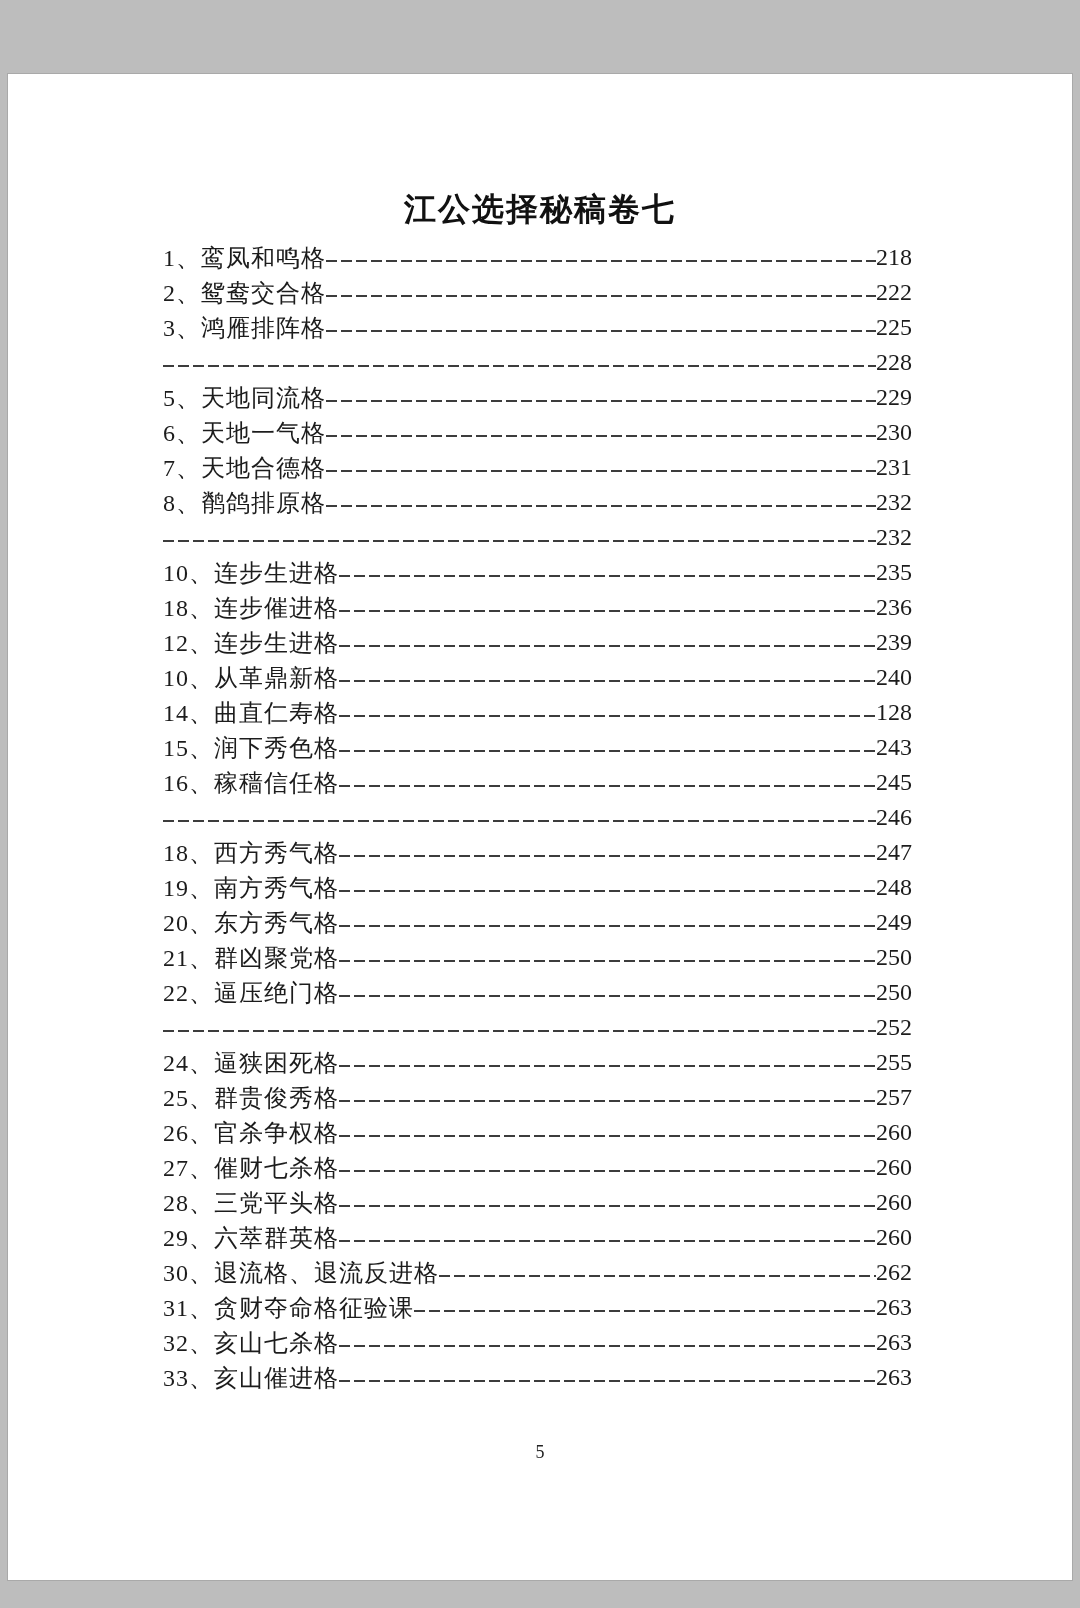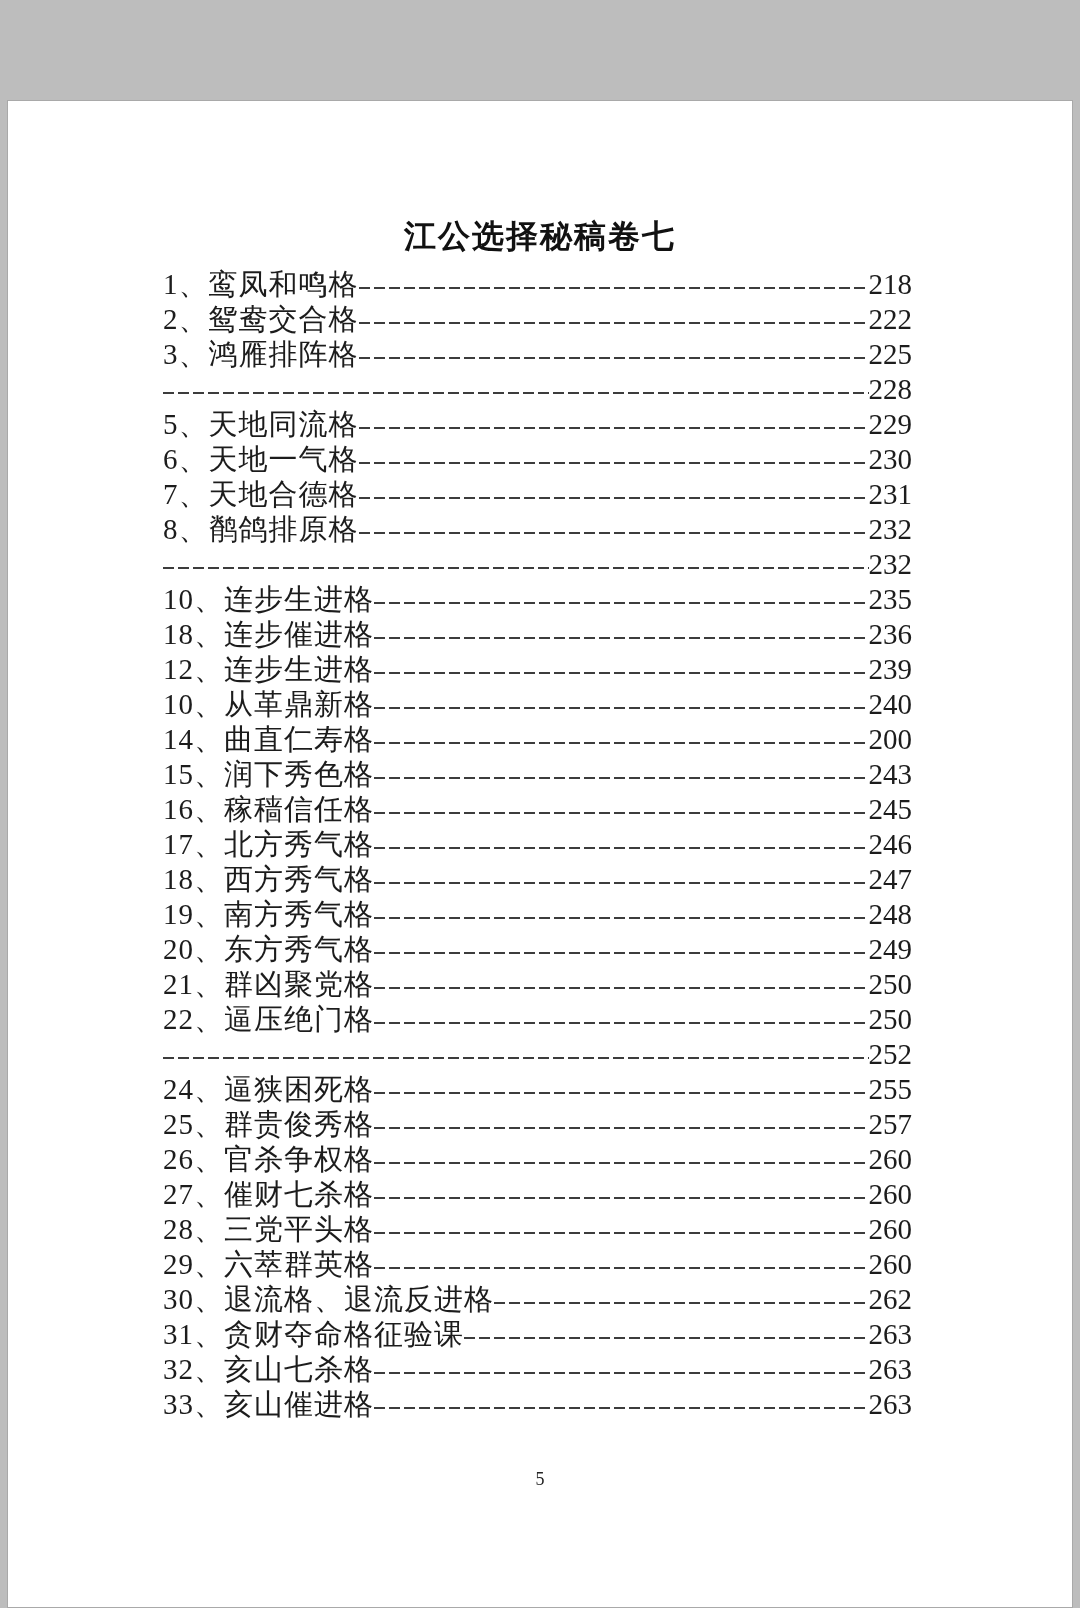--- a/index.html
+++ b/index.html
@@ -12,21 +12,21 @@
   html, body {
     margin: 0; padding: 0;
     width: 1080px; height: 1608px;
     background: var(--background);
     font-family: "Liberation Serif", "DejaVu Serif", serif;
     overflow: hidden;
   }
   .frame { position: relative; width: 1080px; height: 1608px; }
   .page {
     position: absolute;
-    left: 7px; top: 100px;
+    left: 7px; top: 73px;
     width: 1066px; height: 1508px;
     background: var(--paper);
     border: 1px solid #a9a9a9;
   }
   .title {
     margin: 116px 0 0 0;
     text-align: center;
     font-size: 32px;
     line-height: 38px;
     font-weight: bold;
@@ -34,21 +34,21 @@
     letter-spacing: 2px;
   }
   .toc {
     margin-top: 12px;
     padding: 0 160px 0 155px;
   }
   .row {
     display: flex;
     align-items: center;
     height: 35px;
-    font-size: 29px;
+    font-size: 24px;
     color: var(--text);
     white-space: nowrap;
   }
   .label { flex: 0 0 auto; letter-spacing: 1px; }
   .leader {
     flex: 1 1 auto;
     min-width: 0;
     height: 100%;
     background-image: repeating-linear-gradient(to right, var(--leader) 0 11px, transparent 11px 15px);
     background-size: 100% 2px;
@@ -132,34 +132,33 @@
     <span class="pagenum">239</span>
   </div>
         <div class="row">
     <span class="label"><span>10</span><span>、</span><span>从革鼎新格</span></span>
     <span class="leader"></span>
     <span class="pagenum">240</span>
   </div>
         <div class="row">
     <span class="label"><span>14</span><span>、</span><span>曲直仁寿格</span></span>
     <span class="leader"></span>
-    <span class="pagenum">200</span>
+    <span class="pagenum">128</span>
   </div>
         <div class="row">
     <span class="label"><span>15</span><span>、</span><span>润下秀色格</span></span>
     <span class="leader"></span>
     <span class="pagenum">243</span>
   </div>
         <div class="row">
     <span class="label"><span>16</span><span>、</span><span>稼穑信任格</span></span>
     <span class="leader"></span>
     <span class="pagenum">245</span>
   </div>
         <div class="row">
-    <span class="label"><span>17</span><span>、</span><span>北方秀气格</span></span>
     <span class="leader"></span>
     <span class="pagenum">246</span>
   </div>
         <div class="row">
     <span class="label"><span>18</span><span>、</span><span>西方秀气格</span></span>
     <span class="leader"></span>
     <span class="pagenum">247</span>
   </div>
         <div class="row">
     <span class="label"><span>19</span><span>、</span><span>南方秀气格</span></span>

